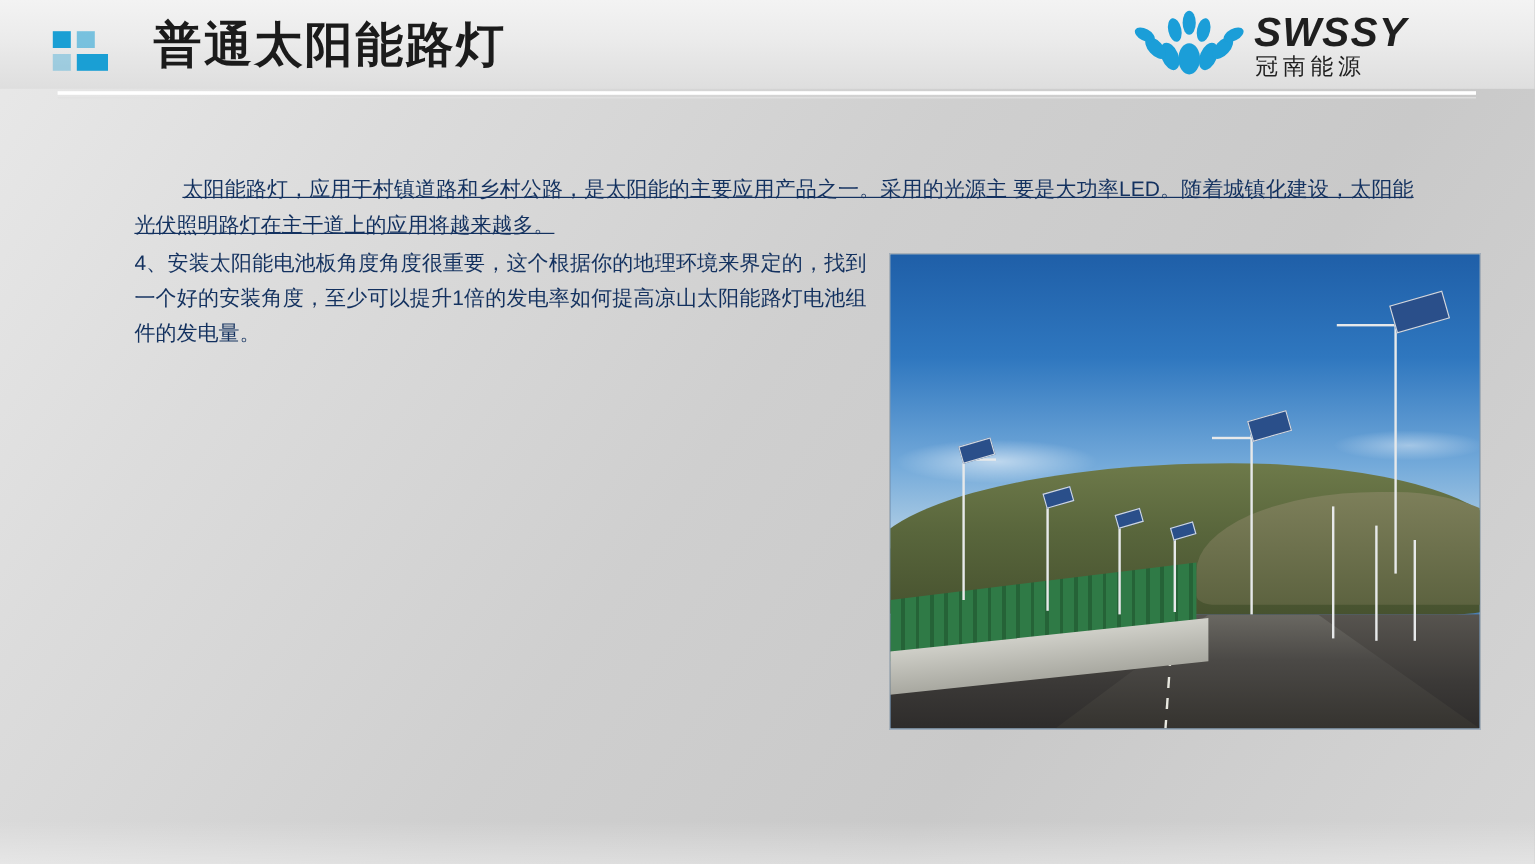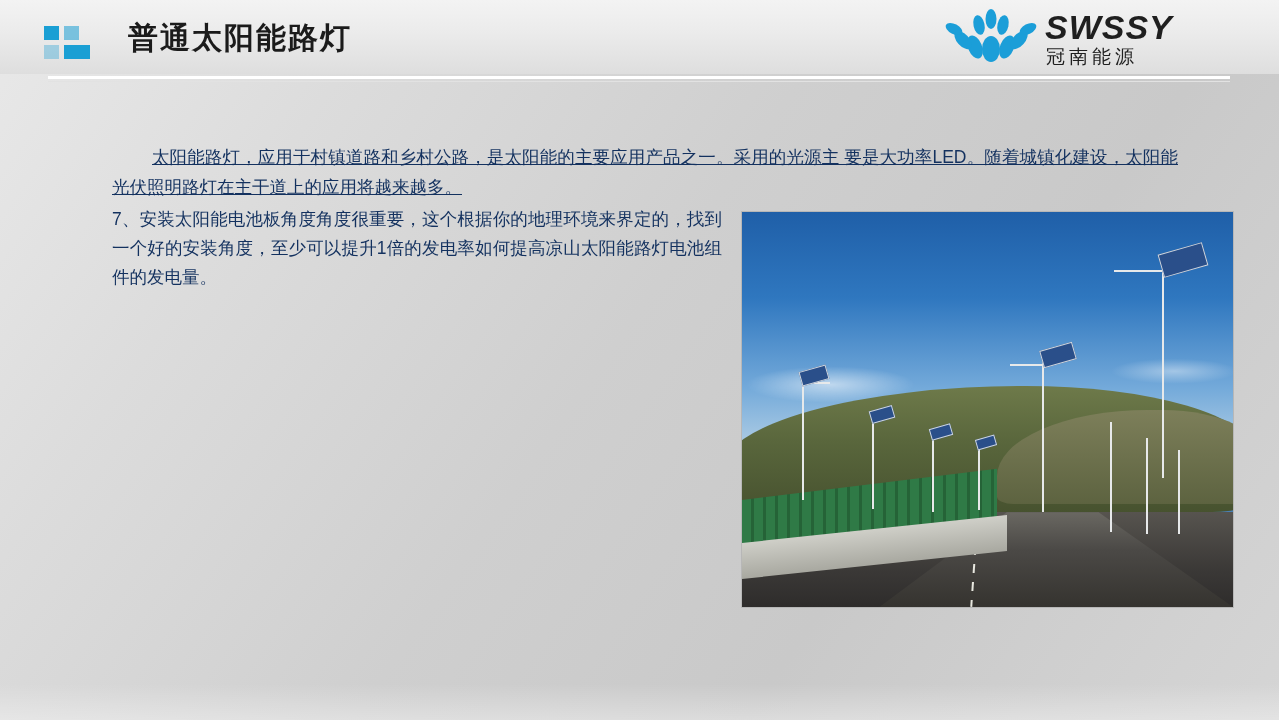--- a/index.html
+++ b/index.html
@@ -68,21 +68,21 @@
   }
   .sq.a { left: 0px;  top: 0px;  width: 15px; height: 14px; }
   .sq.b { left: 20px; top: 0px;  width: 15px; height: 14px; opacity: .55; }
   .sq.c { left: 0px;  top: 19px; width: 15px; height: 14px; opacity: .35; }
   .sq.d { left: 20px; top: 19px; width: 26px; height: 14px; }
 
   .slide-title {
     position: absolute;
     left: 128px;
     top: 18px;
-    font-size: 30px;
+    font-size: 40px;
     font-weight: bold;
     color: #1b1b1b;
     letter-spacing: 2px;
     line-height: 40px;
     white-space: nowrap;
   }
 
   
   .logo-area {
     position: absolute;
@@ -323,21 +323,21 @@
       <div class="logo-sub">冠南能源</div>
     </div>
 
     <div class="header-rule"></div>
     <div class="header-rule-2"></div>
   </div>
 
   <div class="para para-intro">太阳能路灯，应用于村镇道路和乡村公路，是太阳能的主要应用产品之一。采用的光源主 要是大功率LED。随着城镇化建设，太阳能光伏照明路灯在主干道上的应用将越来越多。</div>
 
   <div class="col-left">
-    <p class="p5">7、安装太阳能电池板角度角度很重要，这个根据你的地理环境来界定的，找到一个好的安装角度，至少可以提升1倍的发电率如何提高凉山太阳能路灯电池组件的发电量。</p>
+    <p class="p5">4、安装太阳能电池板角度角度很重要，这个根据你的地理环境来界定的，找到一个好的安装角度，至少可以提升1倍的发电率如何提高凉山太阳能路灯电池组件的发电量。</p>
   </div>
 
   <div class="photo">
     <div class="ph-sky"></div>
     <div class="ph-clouds"></div>
     <div class="ph-far"></div>
     <div class="ph-hill"></div>
     <div class="ph-hill2"></div>
     <div class="ph-ground"></div>
     <div class="ph-road"></div>

